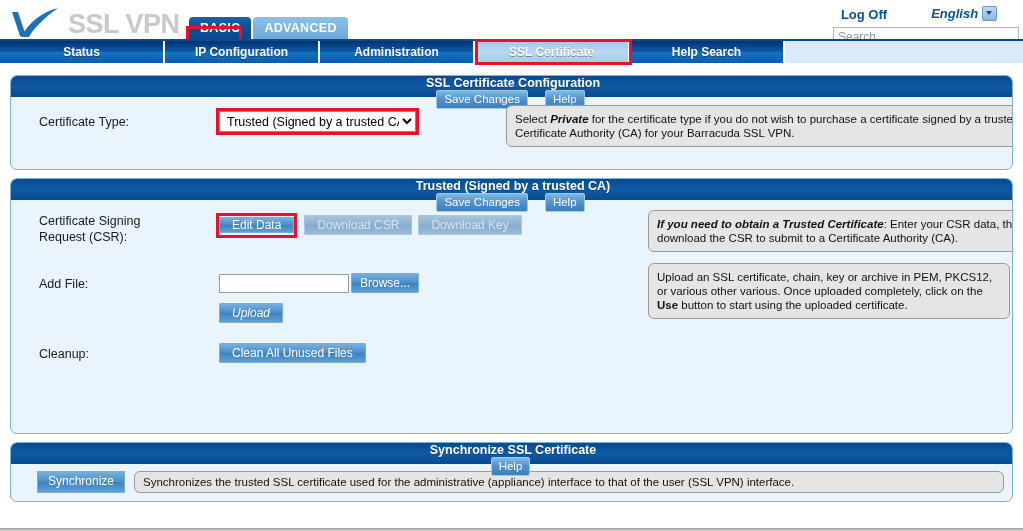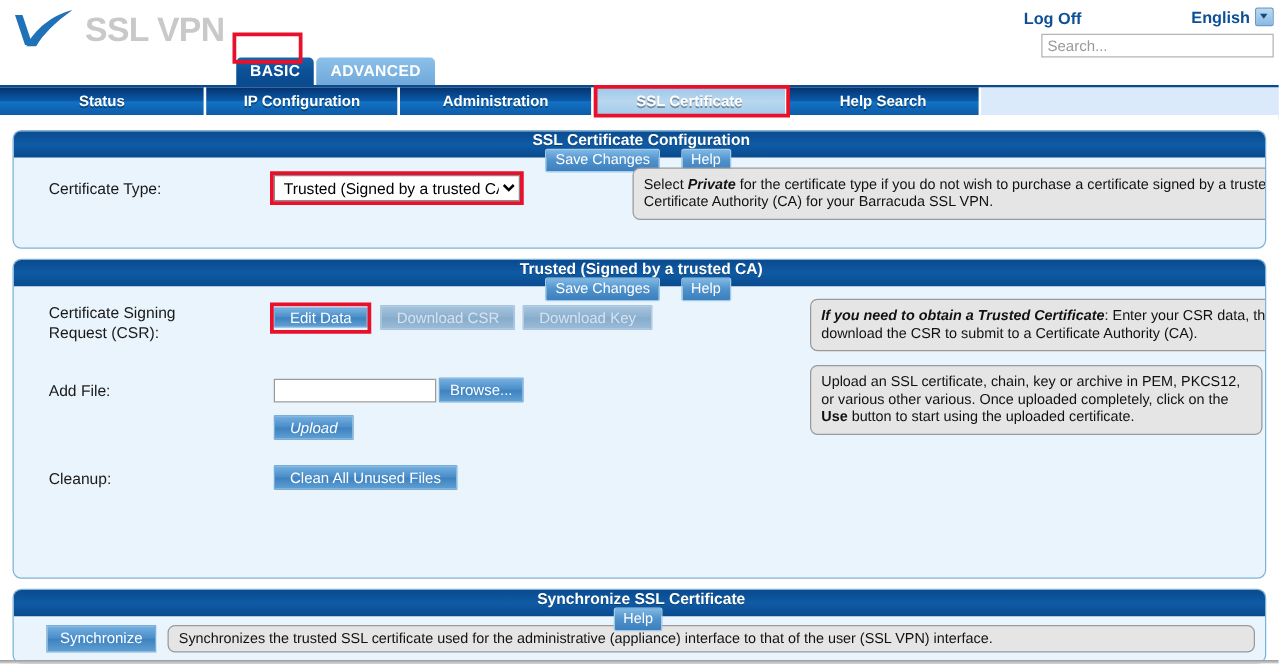--- a/index.html
+++ b/index.html
@@ -13,21 +13,21 @@
     font-family: "Liberation Sans", sans-serif;
     font-size: 12px;
     color: #000;
     overflow: hidden;
     position: relative;
   }
 
   
   .header {
     position: relative;
-    height: 68px;
+    height: 39px;
     background: #ffffff;
   }
   .logo-wrap {
     position: absolute;
     left: 8px;
     top: 4px;
     display: flex;
     align-items: center;
     height: 42px;
   }
@@ -86,37 +86,38 @@
 
   .hdr-right {
     position: absolute;
     right: 4px;
     top: 4px;
     width: 200px;
     text-align: right;
   }
   .hdr-links {
     display: flex;
-    justify-content: space-between;
+    justify-content: center;
     align-items: center;
     height: 20px;
     gap: 4px;
   }
   .logoff {
     color: #0b4f96;
     font-weight: bold;
     font-size: 13px;
     cursor: pointer;
     margin-right: 40px;
   }
   .lang {
     color: #0b4f96;
     font-weight: bold;
     font-size: 13px;
     cursor: pointer;
+    font-style: italic;
   }
   .lang-arrow {
     display: inline-block;
     width: 13px;
     height: 13px;
     background: linear-gradient(to bottom, #bcd9f2, #8ab9e4);
     border: 1px solid #6b9cc8;
     border-radius: 2px;
     vertical-align: middle;
     margin-left: 4px;

